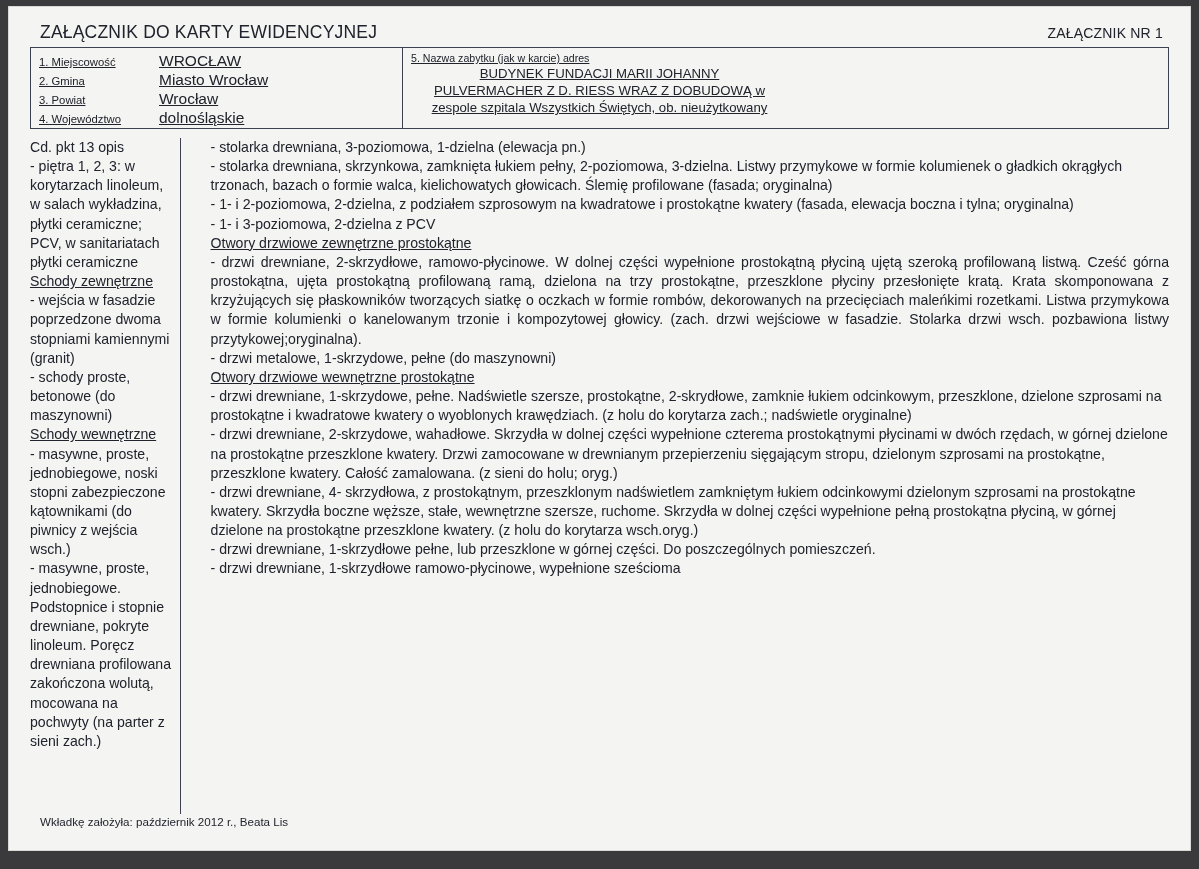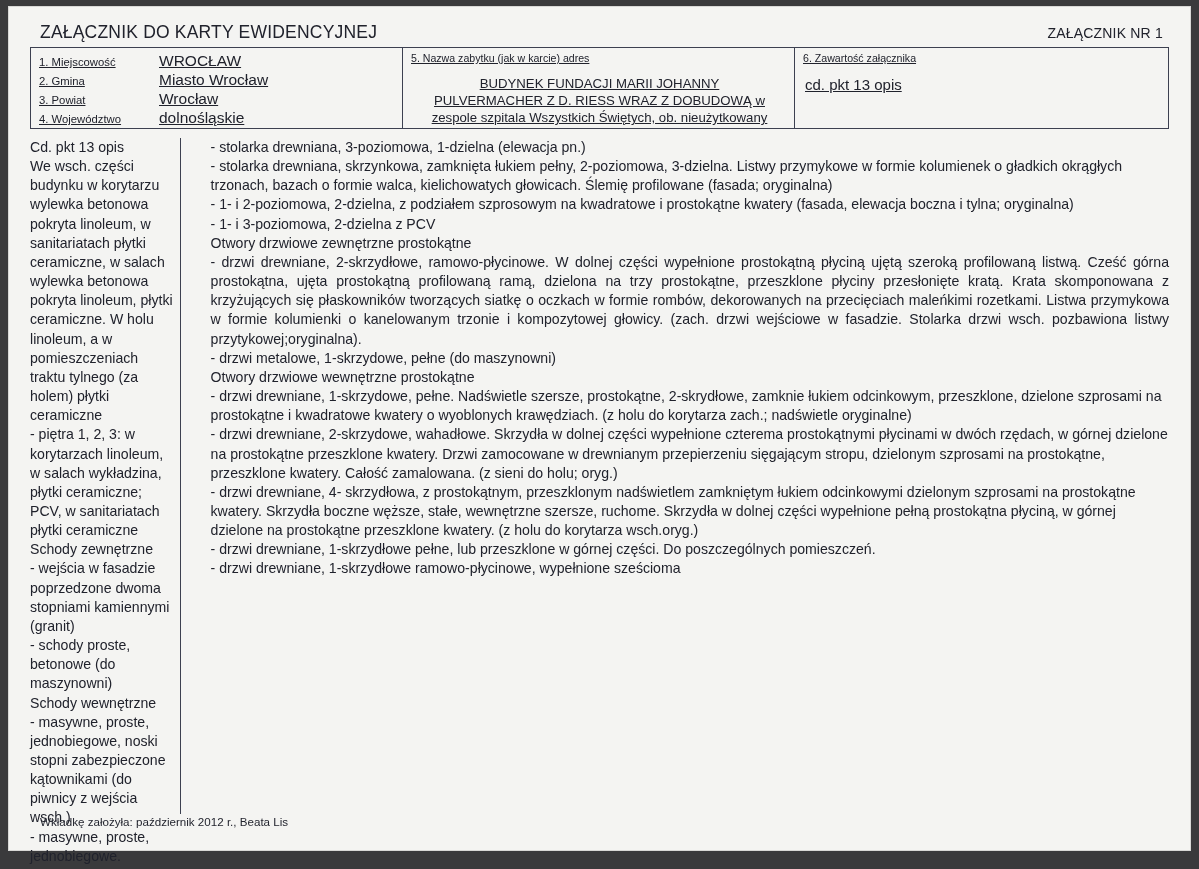--- a/index.html
+++ b/index.html
@@ -86,21 +86,21 @@
   .ident-value {
     font-size: 15.5px;
     line-height: 18px;
     white-space: nowrap;
     padding-left: 2px;
   }
 
   .hcell-head {
     font-size: 10.6px;
     line-height: 13px;
-    margin-bottom: 10px;
+    margin-bottom: 0;
     white-space: nowrap;
   }
   .name-lines {
     text-align: center;
     font-size: 13.2px;
     line-height: 17px;
   }
   .cont-value {
     font-size: 15px;
     line-height: 19px;
@@ -130,20 +130,21 @@
   }
 
   .para {
     margin: 0;
   }
   .para.justify {
     text-align: justify;
     text-align-last: left;
   }
   .head-underline {
+    text-decoration: underline;
     text-underline-offset: 1px;
   }
 
   
   .footer {
     position: absolute;
     left: 32px;
     bottom: 22px;
     font-size: 11.6px;
     line-height: 14px;
@@ -182,31 +183,26 @@
 
         <div class="hcell hcell-name">
           <div class="hcell-head">5. Nazwa zabytku (jak w karcie) adres</div>
           <div class="name-lines">
             <div>BUDYNEK FUNDACJI MARII JOHANNY</div>
             <div>PULVERMACHER Z D. RIESS WRAZ Z DOBUDOWĄ w</div>
             <div>zespole szpitala Wszystkich Świętych, ob. nieużytkowany</div>
           </div>
         </div>
 
-        <div class="hcell hcell-cont">
-          <div class="hcell-head">6. Zawartość załącznika</div>
-          <div class="cont-value">cd. pkt 13 opis</div>
-        </div>
 
       </div>
 
       <div class="body-cols">
         <div class="col col-left">
             <p class="para">Cd. pkt 13 opis</p>
-            <p class="para">We wsch. części budynku w korytarzu wylewka betonowa pokryta linoleum, w sanitariatach płytki ceramiczne, w salach wylewka betonowa pokryta linoleum, płytki ceramiczne. W holu linoleum, a w pomieszczeniach traktu tylnego (za holem) płytki ceramiczne</p>
             <p class="para"> - piętra 1, 2, 3: w korytarzach linoleum, w salach wykładzina, płytki ceramiczne; PCV, w sanitariatach płytki ceramiczne</p>
             <p class="para"><span class="head-underline">Schody zewnętrzne</span></p>
             <p class="para">- wejścia w fasadzie poprzedzone dwoma stopniami kamiennymi (granit)</p>
             <p class="para"> - schody proste, betonowe (do maszynowni)</p>
             <p class="para"><span class="head-underline">Schody wewnętrzne</span></p>
             <p class="para">- masywne, proste, jednobiegowe, noski stopni zabezpieczone kątownikami (do piwnicy z wejścia wsch.)</p>
             <p class="para"> - masywne, proste, jednobiegowe. Podstopnice i stopnie drewniane, pokryte linoleum. Poręcz drewniana profilowana zakończona wolutą, mocowana na pochwyty (na parter z sieni zach.)</p>
           </div>
         <div class="col col-right">
             <p class="para"> - stolarka drewniana, 3-poziomowa, 1-dzielna (elewacja pn.)</p>

